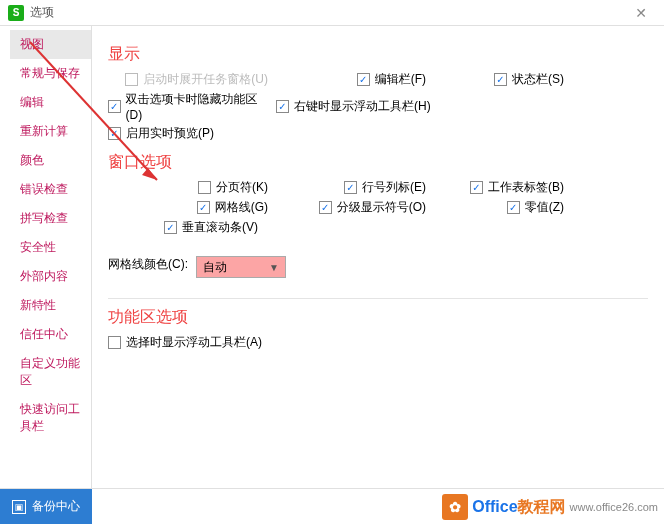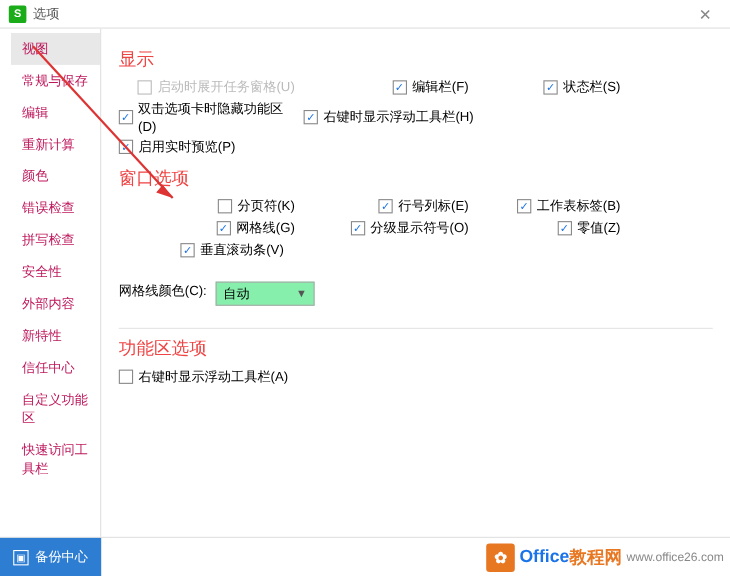--- a/index.html
+++ b/index.html
@@ -19,21 +19,21 @@
     .cb-wrap { display: flex; align-items: center; margin-right: 8px; justify-content: flex-end; }
     .cb { width: 13px; height: 13px; border: 1px solid #888; margin-right: 5px; display: inline-flex; align-items: center; justify-content: center; font-size: 10px; color: #1a73e8; }
     .cb.checked::before { content: "✓"; }
     .cb.checked.red { border-color: #d33; color: #d33; }
     .cb.disabled { color: #bbb; border-color: #bbb; }
     .col1 { width: 160px; }
     .col2 { width: 150px; }
     .col3 { width: 130px; }
     .hr { border-top: 1px solid #e4e4e4; margin: 8px 0; }
     .grid-color-row { display: flex; align-items: flex-start; margin: 20px 0; }
-    .select { display: inline-flex; align-items: center; border: 1px solid #aaa; height: 22px; width: 90px; margin-left: 8px; padding: 0 6px; justify-content: space-between; background: #86efac; }
+    .select { display: inline-flex; align-items: center; border: 1px solid #aaa; height: 22px; width: 90px; margin-left: 8px; padding: 0 6px; justify-content: space-between; background: #fca5a5; }
     .select .chev { font-size: 10px; color: #555; }
     .footer { border-top: 1px solid #e0e0e0; height: 36px; display: flex; align-items: center; }
     .backup { background: #2d7dd2; color: #fff; height: 36px; display: flex; align-items: center; padding: 0 12px; cursor: pointer; }
     .backup-icon { width: 14px; height: 14px; border: 1px solid #fff; margin-right: 6px; display: inline-flex; align-items: center; justify-content: center; font-size: 9px; }
     .arrow-line { position: absolute; top: 30px; left: 22px; width: 145px; height: 155px; pointer-events: none; }
     .logo { position: absolute; bottom: 4px; right: 6px; display: flex; align-items: center; font-weight: bold; color: #1a73e8; font-size: 16px; }
     .logo-orange { width: 26px; height: 26px; background: #e87722; border-radius: 3px; color: #fff; display: flex; align-items: center; justify-content: center; margin-right: 4px; font-size: 14px; }
     .logo-sub { font-size: 11px; color: #888; font-weight: normal; margin-left: 4px; }
   </style>
 </head>
@@ -137,21 +137,21 @@
         <span>自动</span>
         <span class="chev">▼</span>
       </div>
     </div>
     <div class="hr"></div>
 
     <div class="section-title">功能区选项</div>
     <div class="row">
       <div class="cb-wrap">
           <span class="cb"></span>
-          <span>右键时显示浮动工具栏(A)</span>
+          <span>选择时显示浮动工具栏(A)</span>
         </div>
     </div>
   </div>
 </div>
 
 <div class="footer">
   <div class="backup">
     <span class="backup-icon">▣</span>
     <span>备份中心</span>
   </div>

